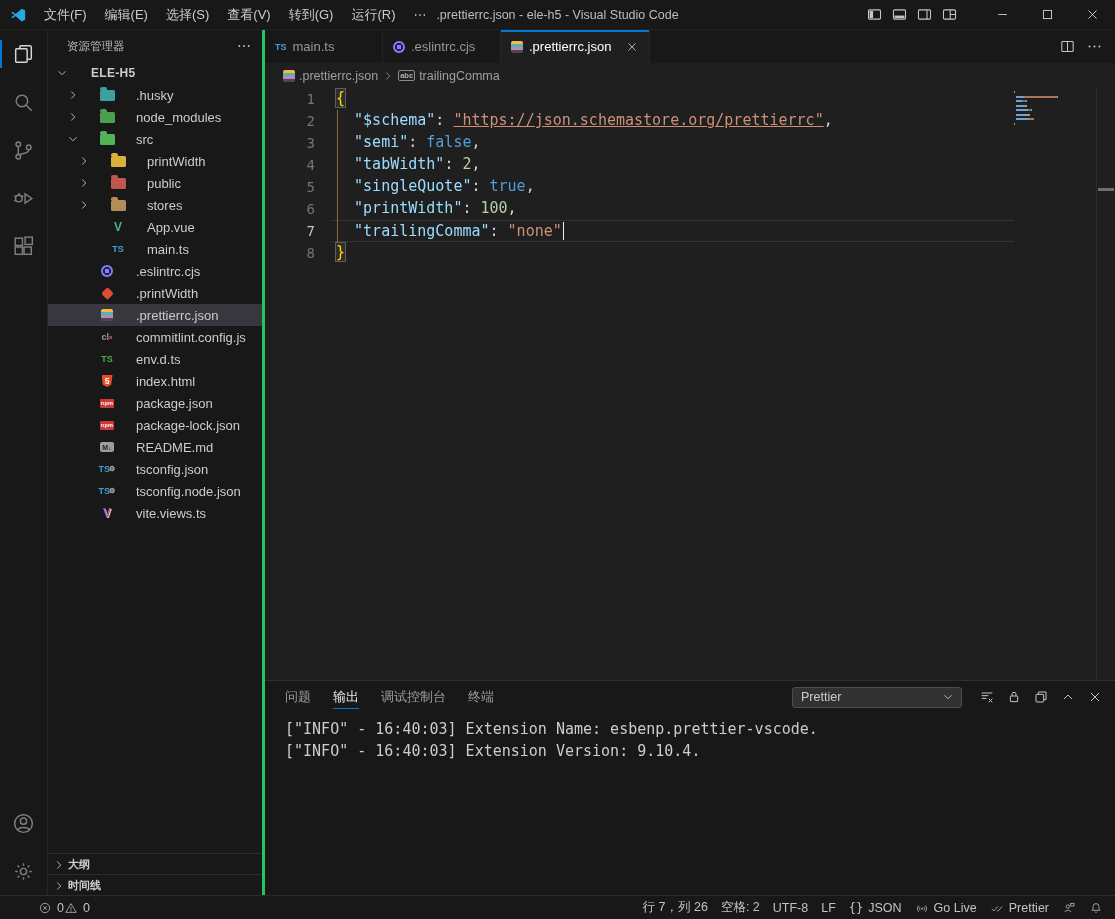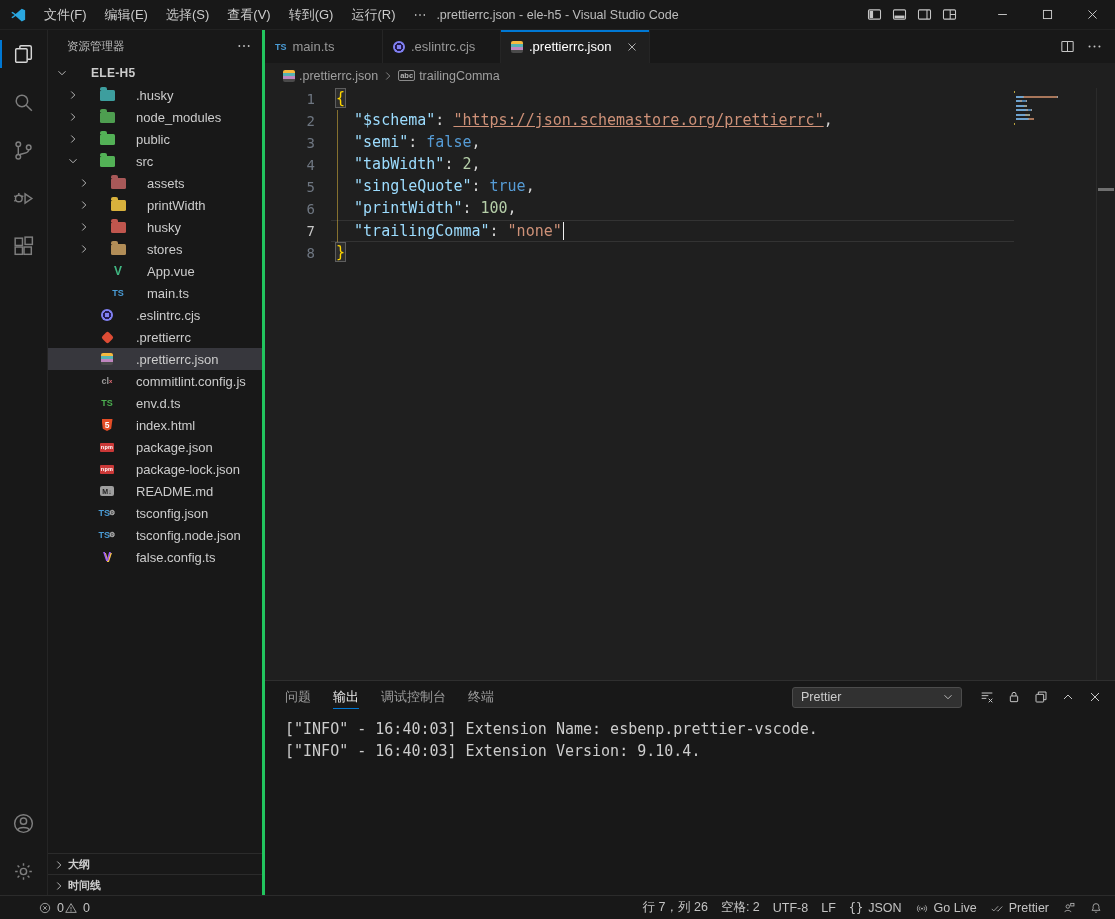--- a/index.html
+++ b/index.html
@@ -300,95 +300,73 @@
               </svg>
             </span>
             <span class="ficon">
               <span class="folder" style="background: rgb(78, 158, 80);"></span>
             </span>
             <span class="lbl">node_modules</span>
           </div>
           <div class="trow" style="padding-left: 18px;">
             <span class="chev">
               <svg viewBox="0 0 24 24">
-                <path d="M9 6l6 6-6 6"></path>
+                <path d="M6 9l6 6 6-6"></path>
               </svg>
             </span>
             <span class="ficon">
               <span class="folder" style="background: rgb(83, 177, 86);"></span>
             </span>
+            <span class="lbl">src</span>
+          </div>
+          <div class="trow" style="padding-left: 29px;">
+            <span class="chev">
+              <svg viewBox="0 0 24 24">
+                <path d="M9 6l6 6-6 6"></path>
+              </svg>
+            </span>
+            <span class="ficon">
+              <span class="folder" style="background: rgb(216, 177, 60);"></span>
+            </span>
+            <span class="lbl">printWidth</span>
+          </div>
+          <div class="trow" style="padding-left: 29px;">
+            <span class="chev">
+              <svg viewBox="0 0 24 24">
+                <path d="M9 6l6 6-6 6"></path>
+              </svg>
+            </span>
+            <span class="ficon">
+              <span class="folder" style="background: rgb(192, 86, 78);"></span>
+            </span>
             <span class="lbl">public</span>
           </div>
-          <div class="trow" style="padding-left: 18px;">
-            <span class="chev">
-              <svg viewBox="0 0 24 24">
-                <path d="M6 9l6 6 6-6"></path>
-              </svg>
-            </span>
-            <span class="ficon">
-              <span class="folder" style="background: rgb(83, 177, 86);"></span>
-            </span>
-            <span class="lbl">src</span>
-          </div>
           <div class="trow" style="padding-left: 29px;">
             <span class="chev">
               <svg viewBox="0 0 24 24">
                 <path d="M9 6l6 6-6 6"></path>
               </svg>
             </span>
             <span class="ficon">
-              <span class="folder" style="background: rgb(168, 88, 88);"></span>
-            </span>
-            <span class="lbl">assets</span>
+              <span class="folder" style="background: rgb(178, 141, 87);"></span>
+            </span>
+            <span class="lbl">stores</span>
           </div>
           <div class="trow" style="padding-left: 29px;">
-            <span class="chev">
-              <svg viewBox="0 0 24 24">
-                <path d="M9 6l6 6-6 6"></path>
-              </svg>
-            </span>
-            <span class="ficon">
-              <span class="folder" style="background: rgb(216, 177, 60);"></span>
-            </span>
-            <span class="lbl">printWidth</span>
+            <span class="chev hidden">
+              <svg viewBox="0 0 24 24">
+                <path d="M9 6l6 6-6 6"></path>
+              </svg>
+            </span>
+            <span class="ficon">
+              <span class="glyph" style="font-size: 12px; color: rgb(65, 184, 131);">V</span>
+            </span>
+            <span class="lbl">App.vue</span>
           </div>
           <div class="trow" style="padding-left: 29px;">
-            <span class="chev">
-              <svg viewBox="0 0 24 24">
-                <path d="M9 6l6 6-6 6"></path>
-              </svg>
-            </span>
-            <span class="ficon">
-              <span class="folder" style="background: rgb(192, 86, 78);"></span>
-            </span>
-            <span class="lbl">husky</span>
-          </div>
-          <div class="trow" style="padding-left: 29px;">
-            <span class="chev">
-              <svg viewBox="0 0 24 24">
-                <path d="M9 6l6 6-6 6"></path>
-              </svg>
-            </span>
-            <span class="ficon">
-              <span class="folder" style="background: rgb(178, 141, 87);"></span>
-            </span>
-            <span class="lbl">stores</span>
-          </div>
-          <div class="trow" style="padding-left: 29px;">
-            <span class="chev hidden">
-              <svg viewBox="0 0 24 24">
-                <path d="M9 6l6 6-6 6"></path>
-              </svg>
-            </span>
-            <span class="ficon">
-              <span class="glyph" style="font-size: 12px; color: rgb(65, 184, 131);">V</span>
-            </span>
-            <span class="lbl">App.vue</span>
-          </div>
-          <div class="trow" style="padding-left: 29px;">
             <span class="chev hidden">
               <svg viewBox="0 0 24 24">
                 <path d="M9 6l6 6-6 6"></path>
               </svg>
             </span>
             <span class="ficon">
               <span class="glyph" style="font-size: 9px; color: rgb(74, 156, 214);">TS</span>
             </span>
             <span class="lbl">main.ts</span>
           </div>
@@ -405,21 +383,21 @@
           </div>
           <div class="trow" style="padding-left: 18px;">
             <span class="chev hidden">
               <svg viewBox="0 0 24 24">
                 <path d="M9 6l6 6-6 6"></path>
               </svg>
             </span>
             <span class="ficon">
               <span class="glyph" style="width: 9px; height: 9px; background: rgb(221, 76, 53); transform: rotate(45deg); border-radius: 2px;"></span>
             </span>
-            <span class="lbl">.prettierrc</span>
+            <span class="lbl">.printWidth</span>
           </div>
           <div class="trow selected" style="padding-left: 18px;">
             <span class="chev hidden">
               <svg viewBox="0 0 24 24">
                 <path d="M9 6l6 6-6 6"></path>
               </svg>
             </span>
             <span class="ficon">
               <span class="glyph" style="width: 12px; height: 12px; border-radius: 2px; background: linear-gradient(rgb(247, 185, 62) 0px, rgb(247, 185, 62) 3px, rgb(86, 179, 180) 3px, rgb(86, 179, 180) 6px, rgb(191, 133, 191) 6px, rgb(191, 133, 191) 9px, rgb(74, 74, 74) 9px, rgb(74, 74, 74) 12px);"></span>
             </span>
@@ -515,21 +493,21 @@
           </div>
           <div class="trow" style="padding-left: 18px;">
             <span class="chev hidden">
               <svg viewBox="0 0 24 24">
                 <path d="M9 6l6 6-6 6"></path>
               </svg>
             </span>
             <span class="ficon">
               <span class="glyph" style="font-size: 12px; color: rgb(154, 92, 245); text-shadow: rgb(243, 193, 75) 1px 1px 0px;">V</span>
             </span>
-            <span class="lbl">false.config.ts</span>
+            <span class="lbl">vite.views.ts</span>
           </div>
         </div>
       <div class="sb-sections" id="sbSections">
           <div class="sb-section">
             <span class="chev">
               <svg viewBox="0 0 24 24">
                 <path d="M9 6l6 6-6 6"></path>
               </svg>
             </span>
             <span>大纲</span>

